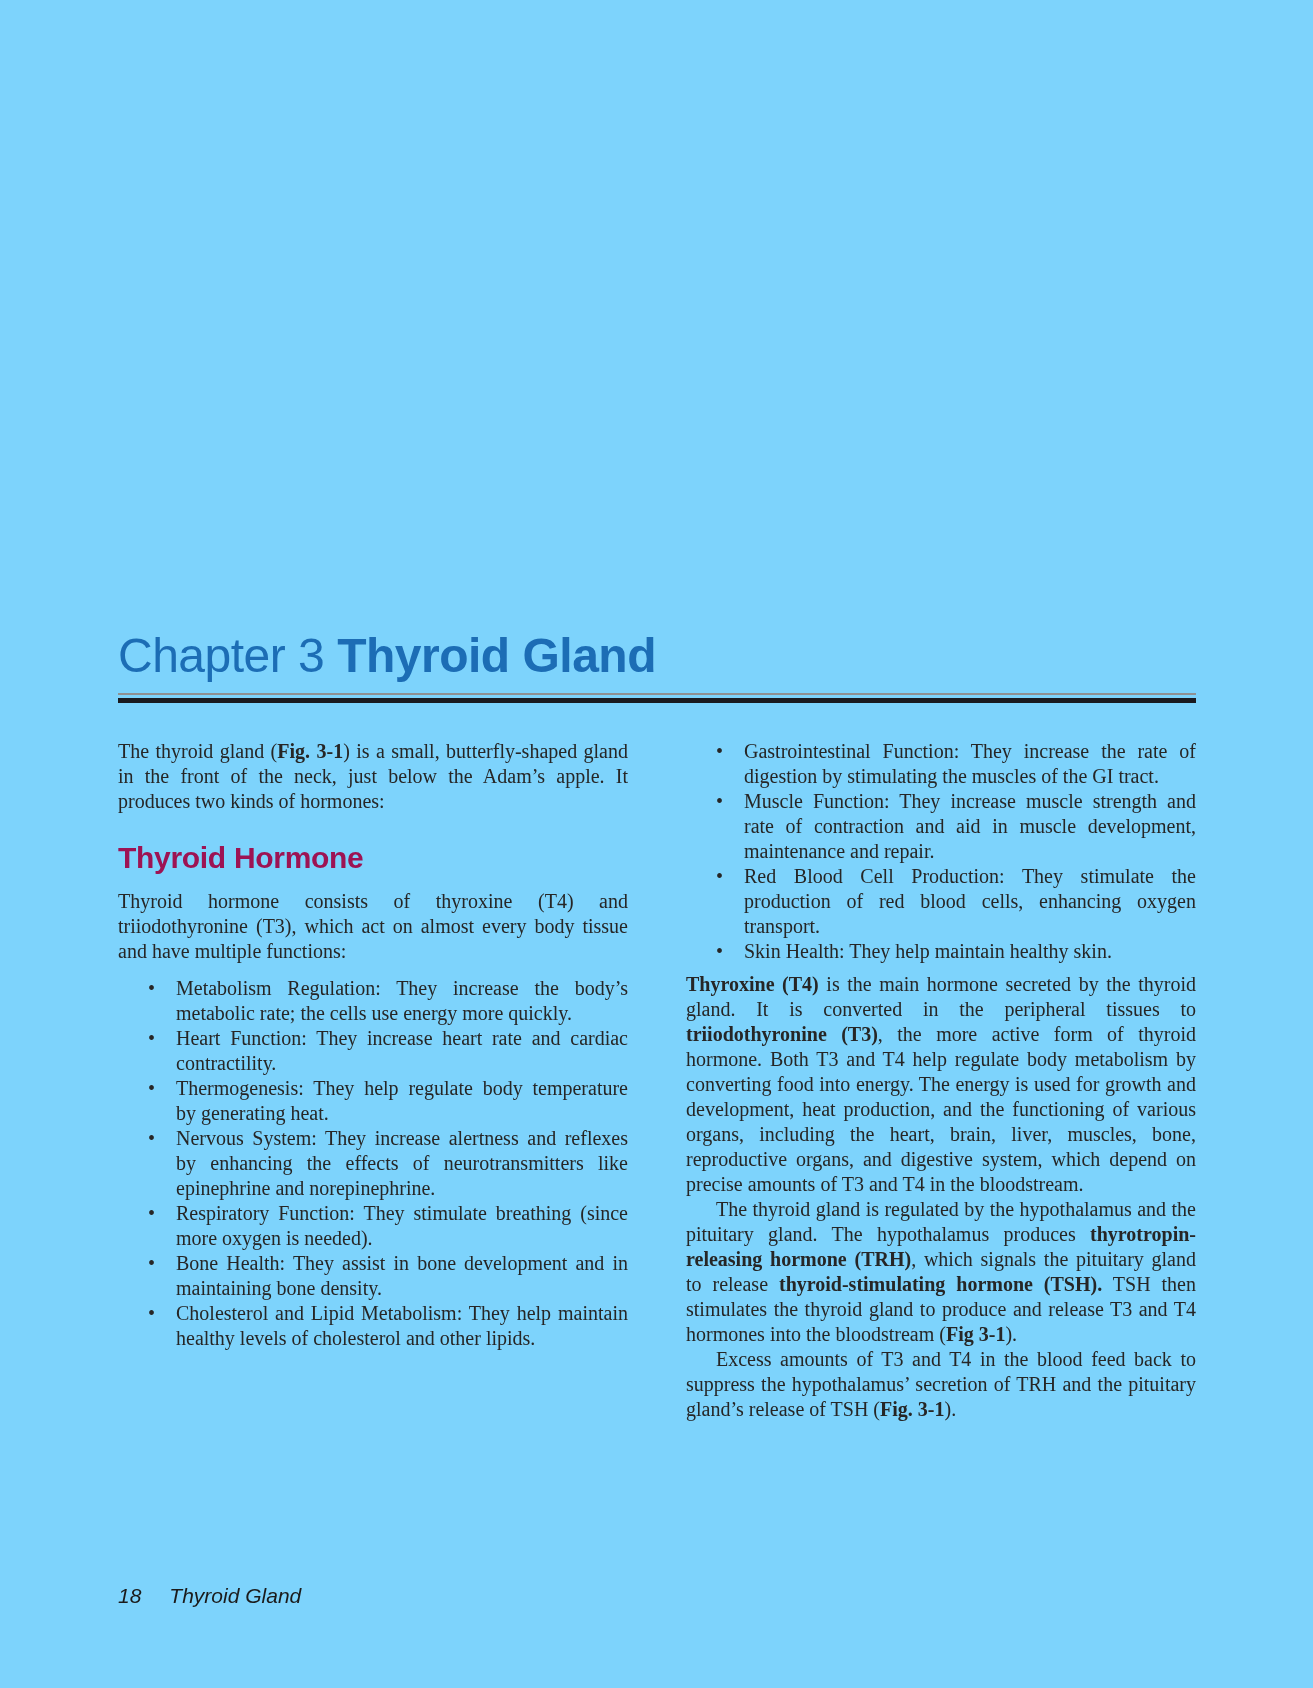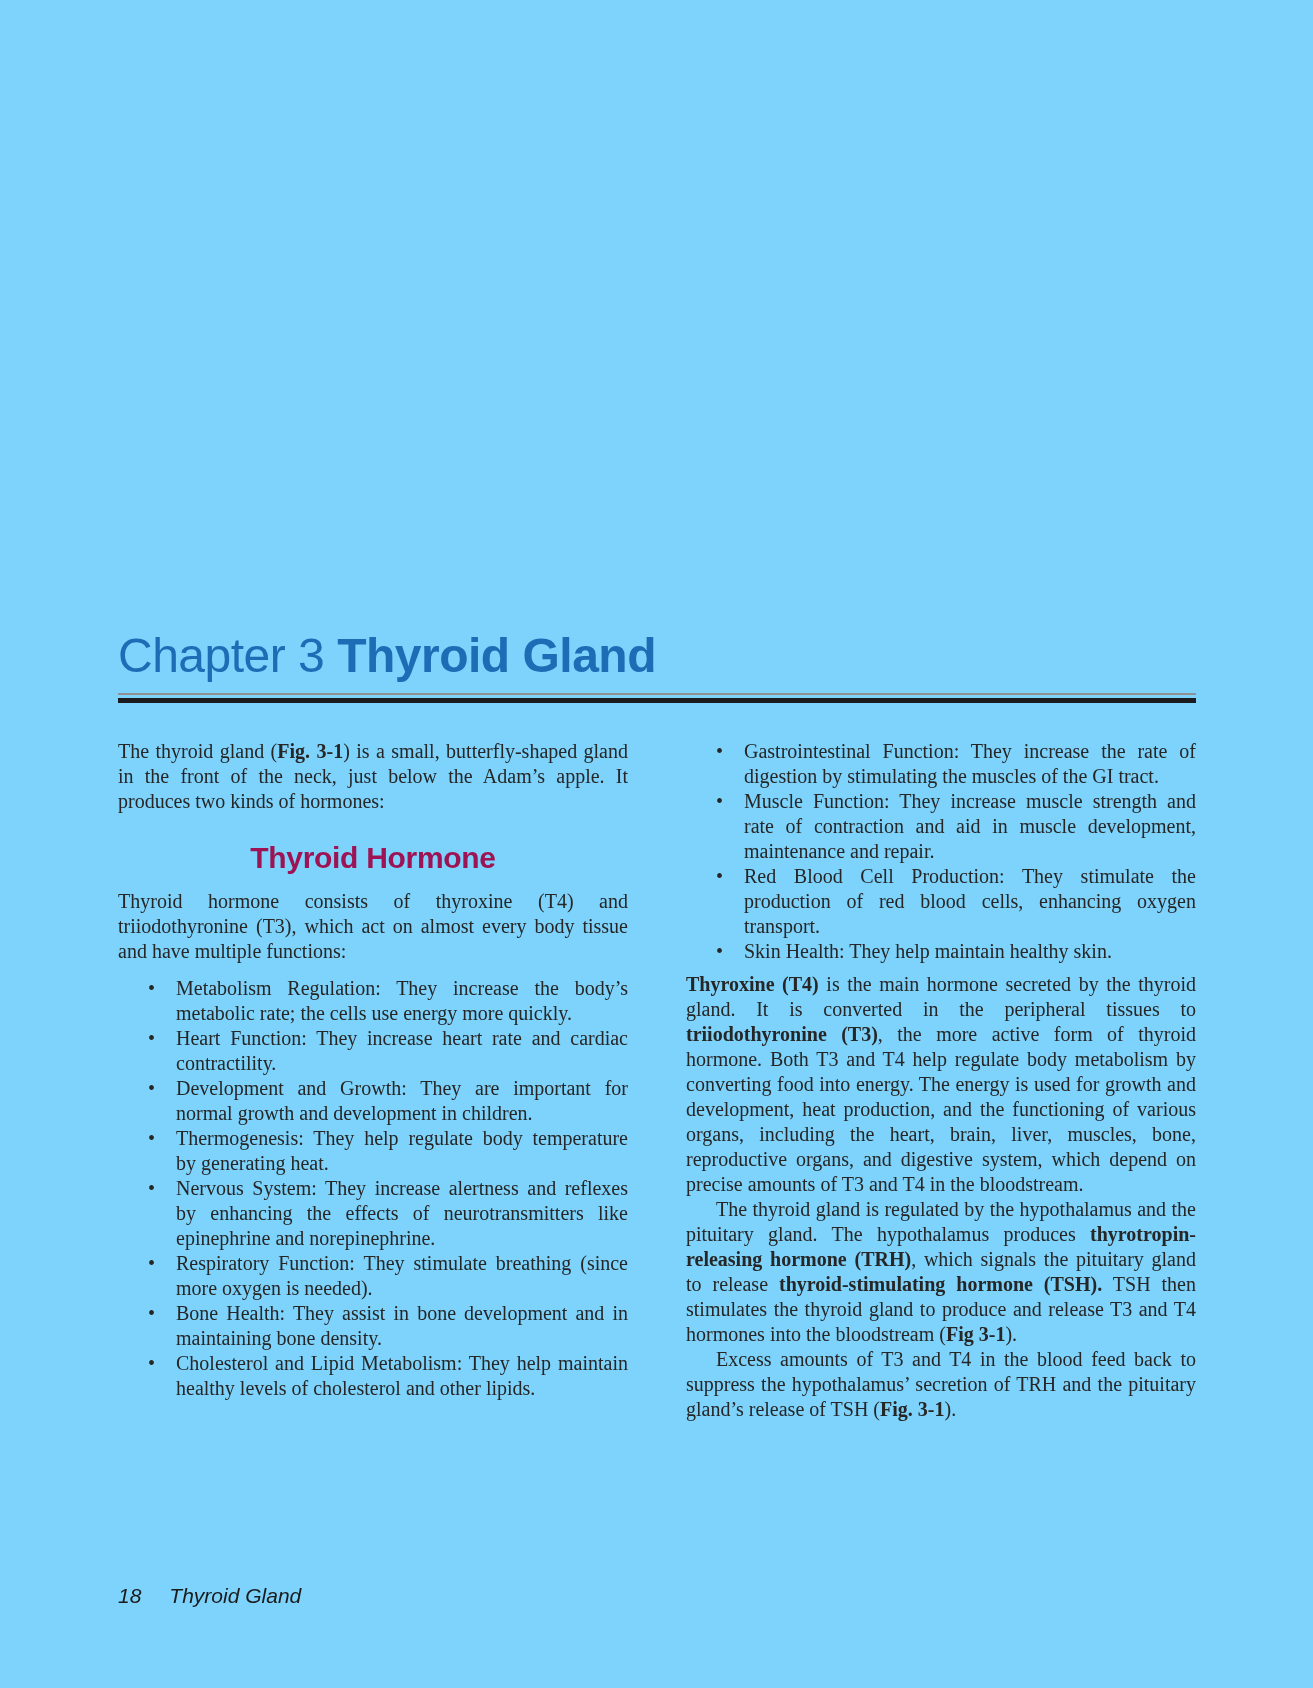--- a/index.html
+++ b/index.html
@@ -41,21 +41,21 @@
     position:absolute;left:30px;top:0;
   }
   h2.section-heading{
     font-family:"Liberation Sans","DejaVu Sans",sans-serif;
     font-weight:700;
     font-size:30px;
     line-height:1.1;
     color:var(--heading-magenta,#9d1353);
     margin:27px 0 15px 0;
     letter-spacing:-0.3px;
-    text-align:center;
+    text-align:left;
   }
   .para-block p.indent{text-indent:30px;}
   .para-block{margin-top:8px;}
   footer.page-footer{
     position:absolute;
     left:118px;top:1548px;
     font-family:"Liberation Sans","DejaVu Sans",sans-serif;
     font-style:italic;
     font-size:21px;
     color:#1b1b1b;
@@ -77,21 +77,20 @@
 
     <div class="columns">
 
       <div class="col">
         <p>The thyroid gland (<span class="b">Fig. 3-1</span>) is a small, butterfly-shaped gland in the front of the neck, just below the Adam’s apple. It produces two kinds of hormones:</p>
         <h2 class="section-heading">Thyroid Hormone</h2>
         <p>Thyroid hormone consists of thyroxine (T4) and triiodothyronine (T3), which act on almost every body tissue and have multiple functions:</p>
         <ul class="bullets">
             <li>Metabolism Regulation: They increase the body’s metabolic rate; the cells use energy more quickly.</li>
             <li>Heart Function: They increase heart rate and cardiac contractility.</li>
-            <li>Development and Growth: They are important for normal growth and development in children.</li>
             <li>Thermogenesis: They help regulate body temperature by generating heat.</li>
             <li>Nervous System: They increase alertness and reflexes by enhancing the effects of neurotransmitters like epinephrine and norepinephrine.</li>
             <li>Respiratory Function: They stimulate breathing (since more oxygen is needed).</li>
             <li>Bone Health: They assist in bone development and in maintaining bone density.</li>
             <li>Cholesterol and Lipid Metabolism: They help maintain healthy levels of cholesterol and other lipids.</li>
           </ul>
       </div>
 
       <div class="col">
         <ul class="bullets continued">

